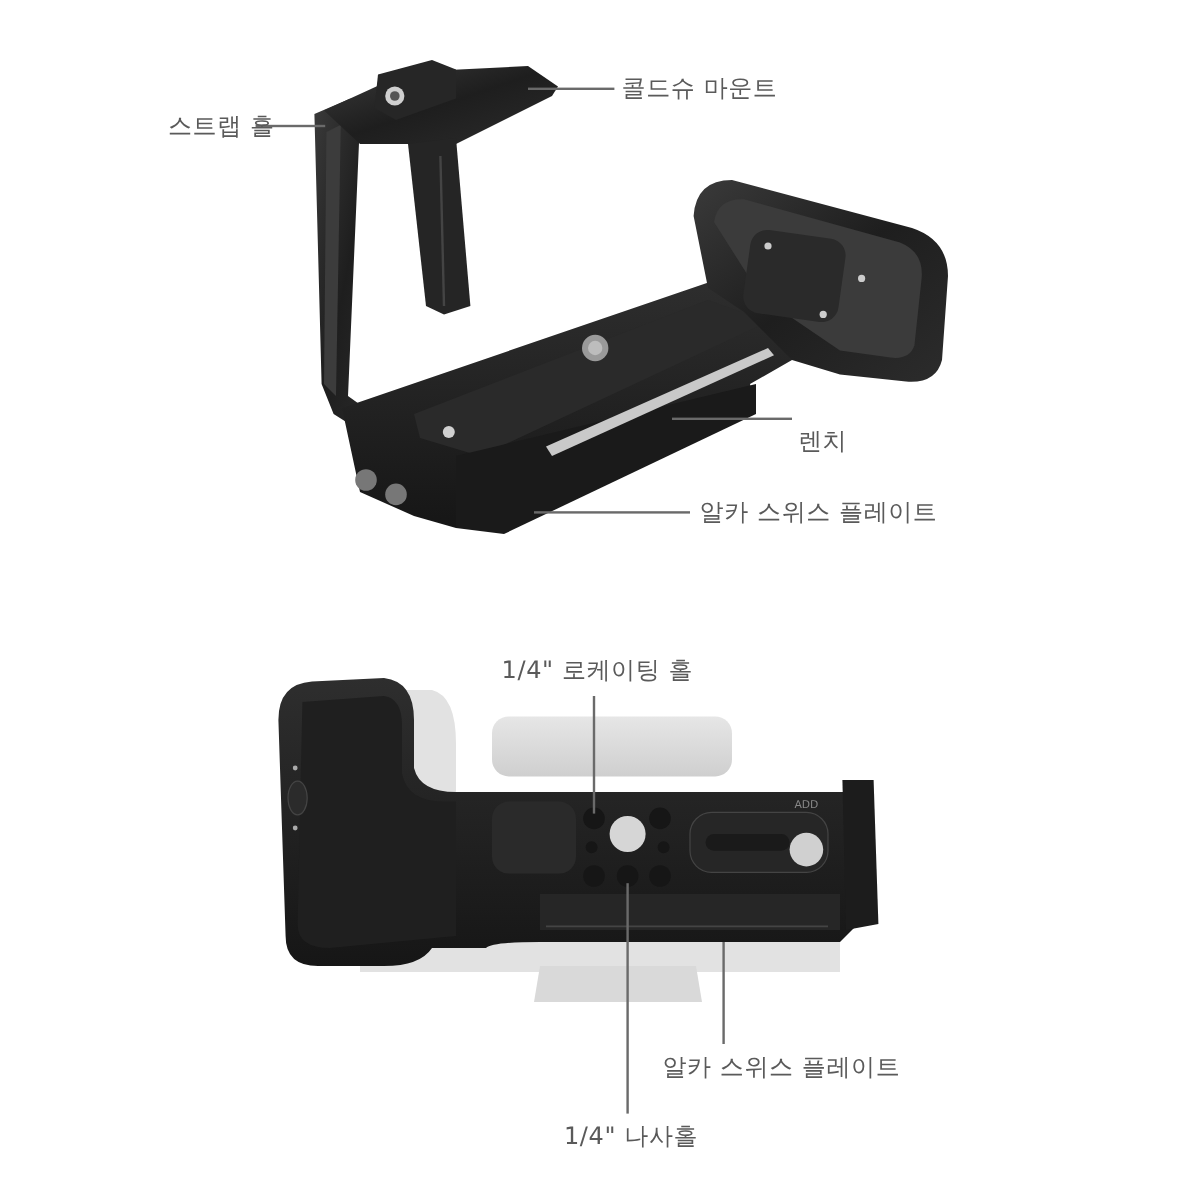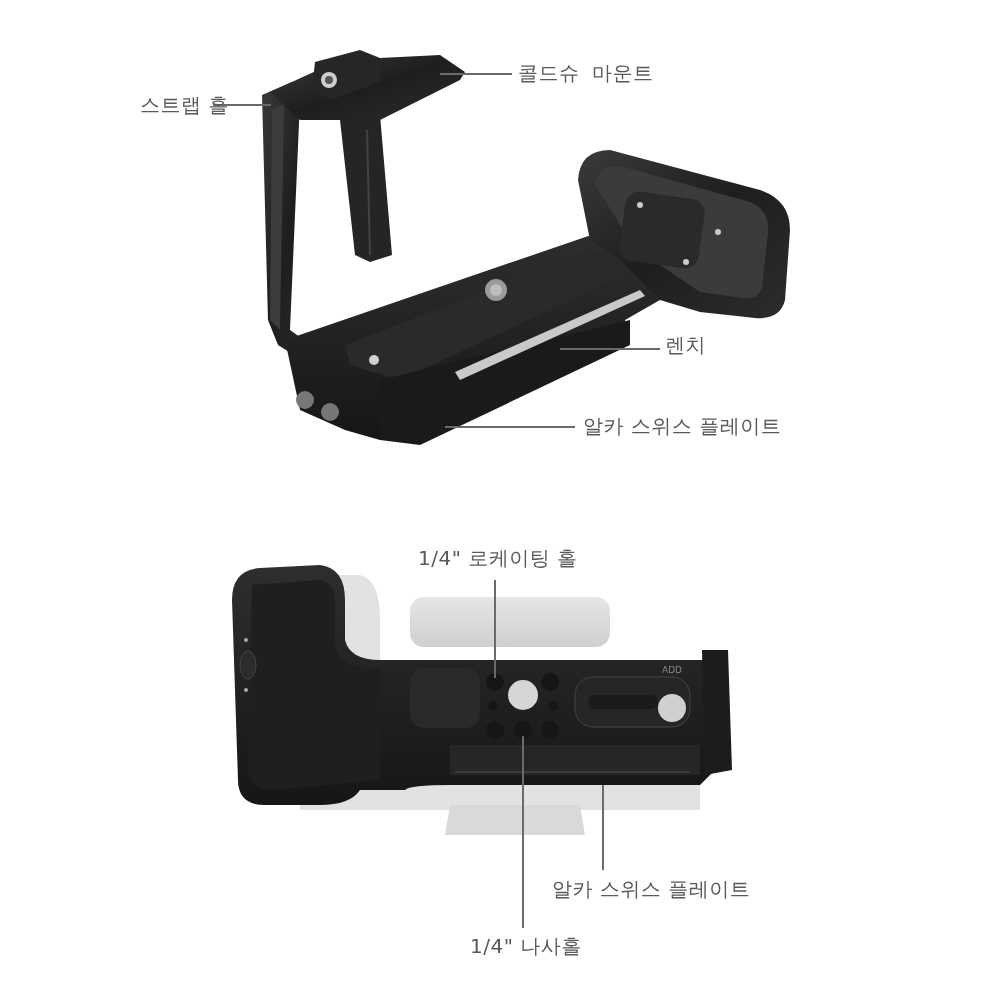--- a/index.html
+++ b/index.html
@@ -88,27 +88,27 @@
     <rect x="588" y="695" width="70" height="14" rx="7" fill="#1a1a1a"></rect>
     <circle cx="672" cy="708" r="14" fill="#d0d0d0"></circle>
     <path d="M450 745 L700 745 L700 775 L450 775 Z" fill="#262626"></path>
     <line x1="455" y1="772" x2="690" y2="772" stroke="#444" stroke-width="1.5"></line>
     <path d="M702 650 L728 650 L732 770 L705 775 Z" fill="#1c1c1c"></path>
     <text x="662" y="673" font-size="9" fill="#888" font-family="DejaVu Sans, sans-serif">ADD</text>
   </g>
 </svg>
 
 <div class="line" style="left:440px;top:73px;width:72px;height:1.5px;"></div>
-<div class="label" style="left:518px;top:60px;font-family:Liberation Mono, monospace;">콜드슈 마운트</div>
+<div class="label" style="left:518px;top:60px;">콜드슈 마운트</div>
 
 <div class="line" style="left:213px;top:104px;width:58px;height:1.5px;"></div>
 <div class="label" style="left:140px;top:92px;">스트랩 홀</div>
 
 <div class="line" style="left:560px;top:348px;width:100px;height:1.5px;"></div>
-<div class="label" style="left:665px;top:332px;">렌치</div>
+<div class="label" style="left:665px;top:354px;">렌치</div>
 
 <div class="line" style="left:445px;top:426px;width:130px;height:1.5px;"></div>
 <div class="label" style="left:583px;top:413px;">알카 스위스 플레이트</div>
 
 <div class="label" style="left:418px;top:545px;">1/4" 로케이팅 홀</div>
 <div class="line" style="left:494px;top:580px;width:1.5px;height:98px;"></div>
 
 <div class="line" style="left:602px;top:785px;width:1.5px;height:85px;"></div>
 <div class="label" style="left:552px;top:876px;">알카 스위스 플레이트</div>
 

